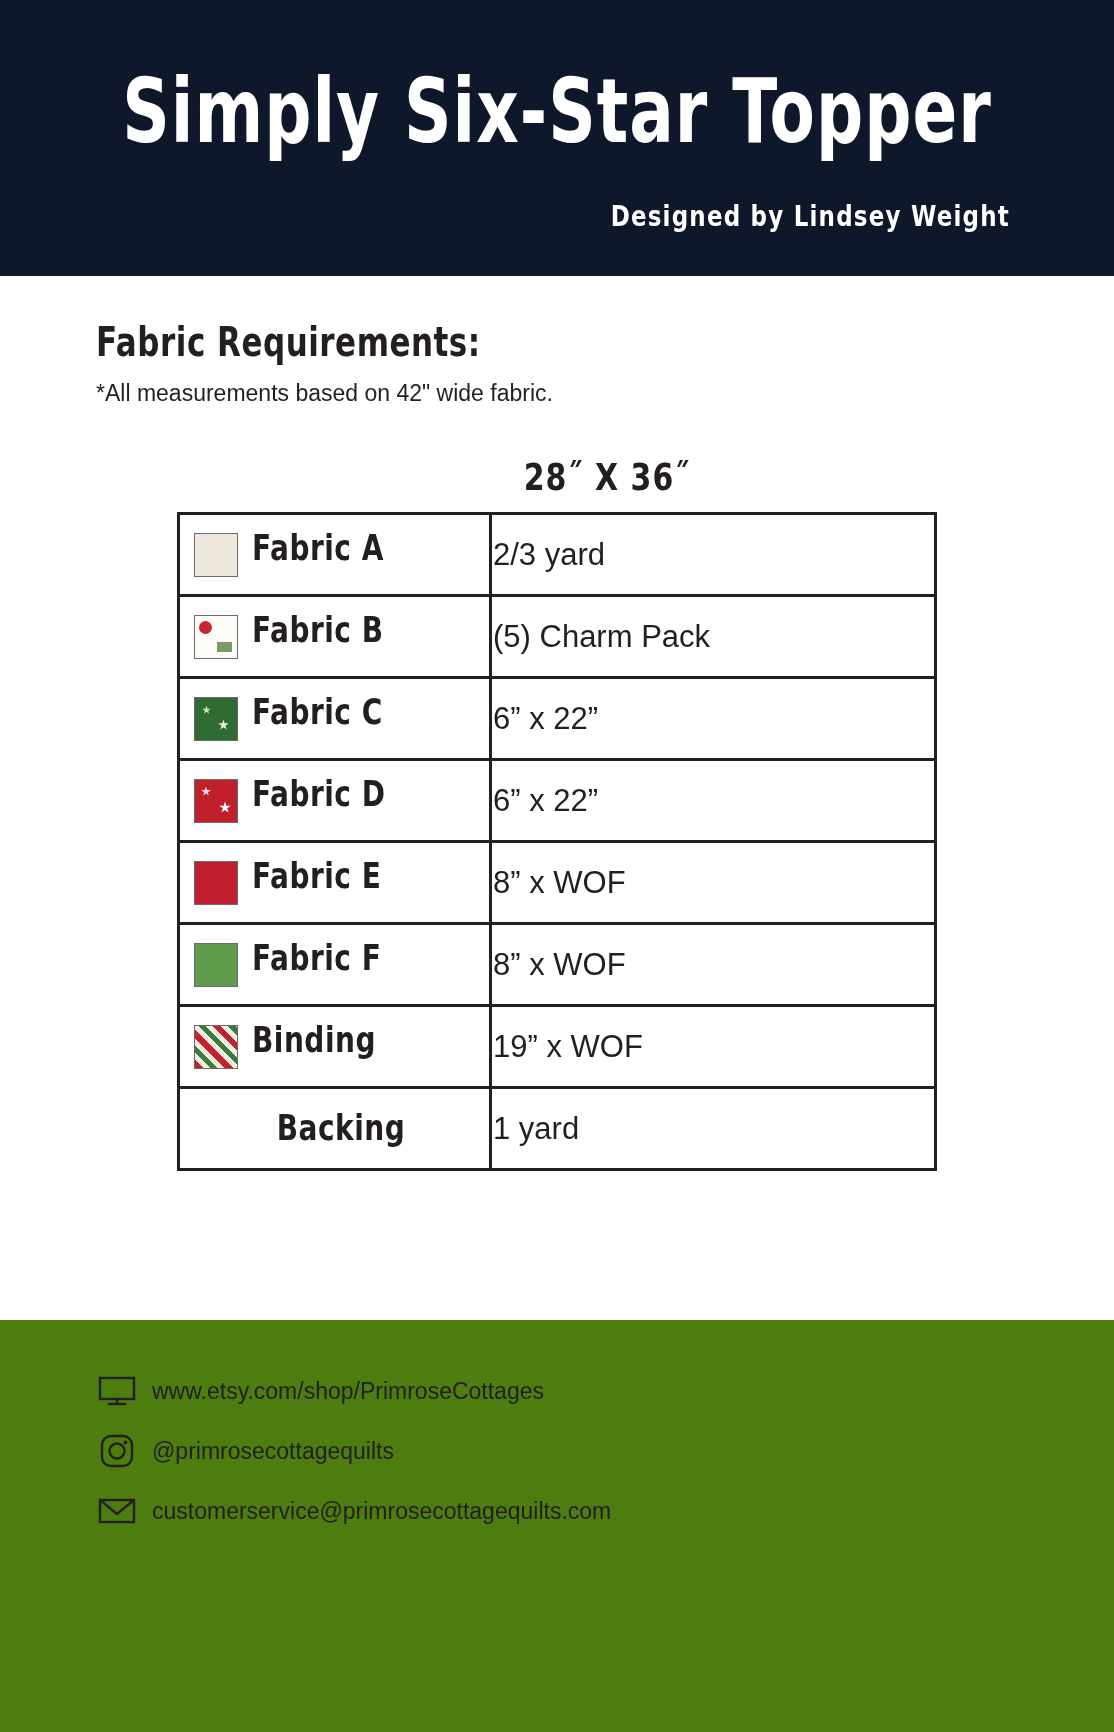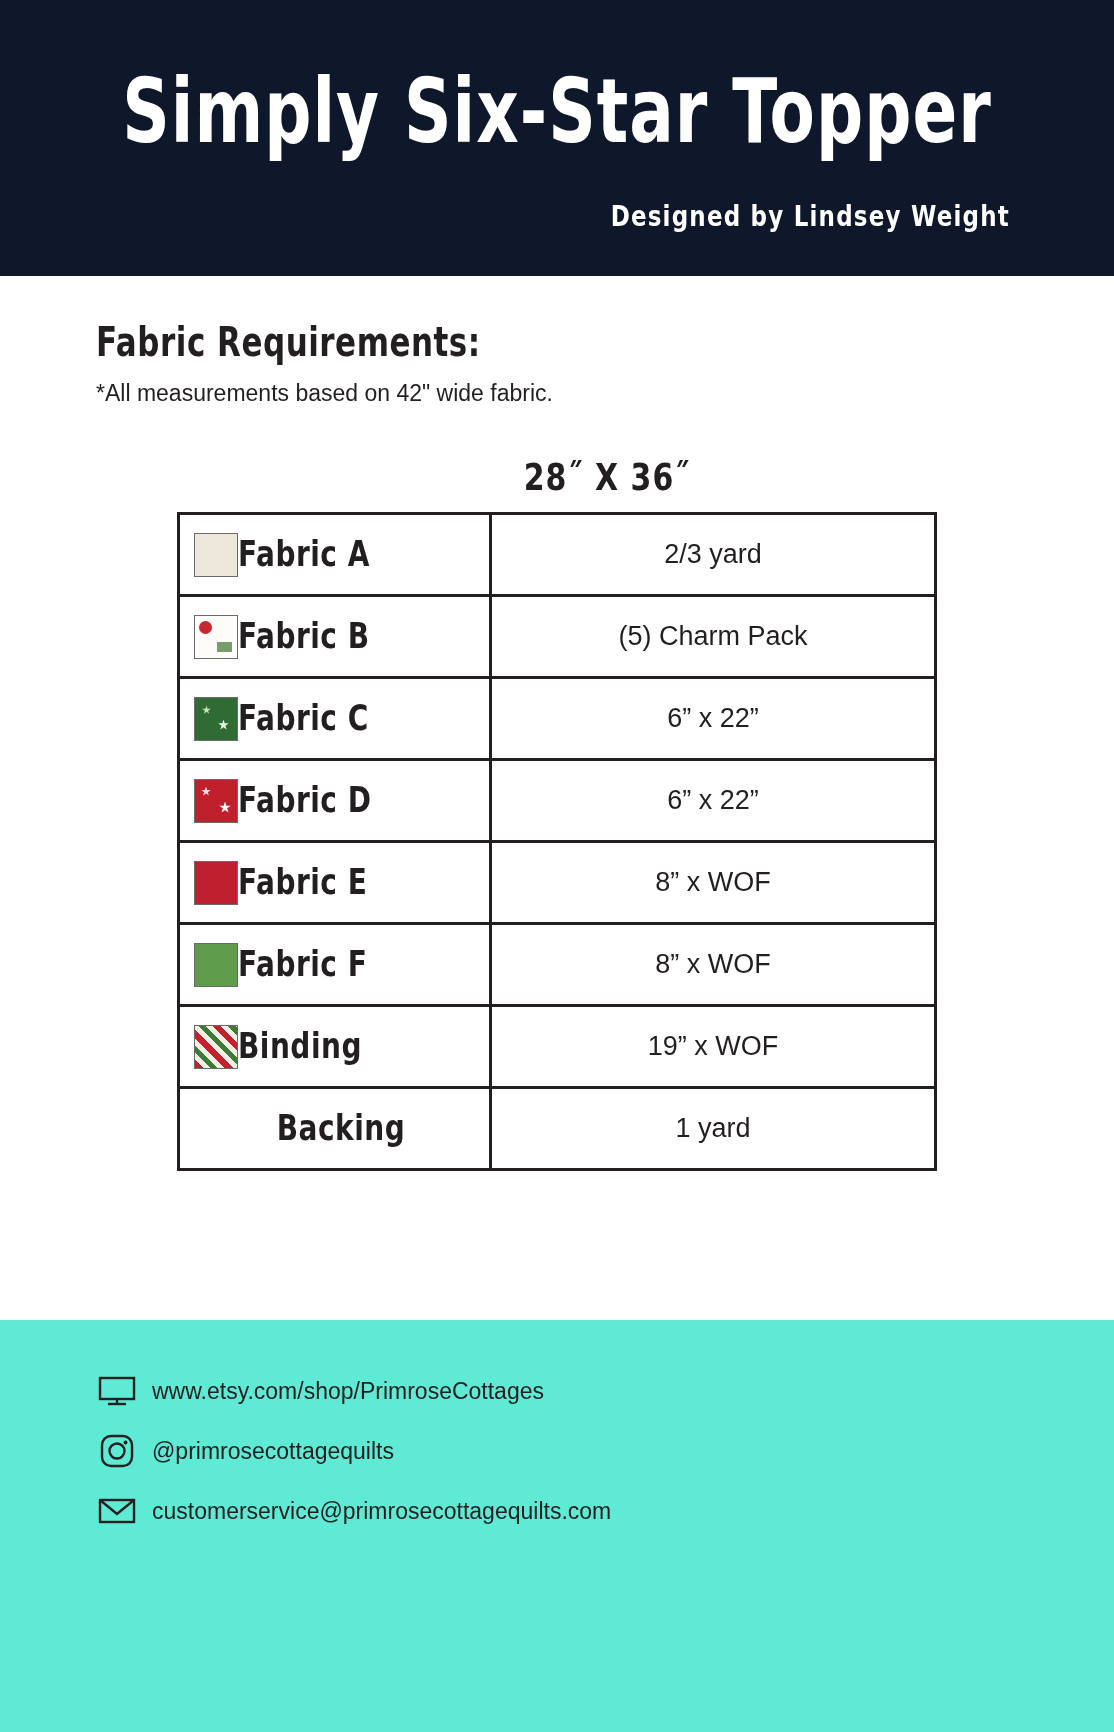--- a/index.html
+++ b/index.html
@@ -92,26 +92,25 @@
   .fabric-table td {
     border: 3px solid #231f20;
     height: 77px;
     vertical-align: middle;
   }
   .cell-left {
     width: 294px;
     padding-left: 14px;
   }
   .cell-right {
-    text-align: center;
-    font-size: 27px;
+    font-size: 31px;
   }
   .left-inner {
     display: flex;
-    align-items: center;
+    gap: 14px;
   }
   .swatch {
     width: 44px;
     height: 44px;
     border: 1.5px solid #6b6b6b;
     flex: 0 0 auto;
     box-sizing: border-box;
   }
   .fab-name {
     font-family: "DejaVu Sans", sans-serif;
@@ -193,21 +192,21 @@
     max-width: 870px;
   }
 
   
   .footer {
     position: absolute;
     left: 0;
     bottom: 0;
     width: 100%;
     height: 412px;
-    background: #5eead4;
+    background: #4d7c0f;
     box-sizing: border-box;
     padding: 54px 0 0 96px;
   }
   .contact-row {
     display: flex;
     align-items: center;
     gap: 14px;
     margin-bottom: 26px;
     font-size: 23px;
     color: #231f20;

